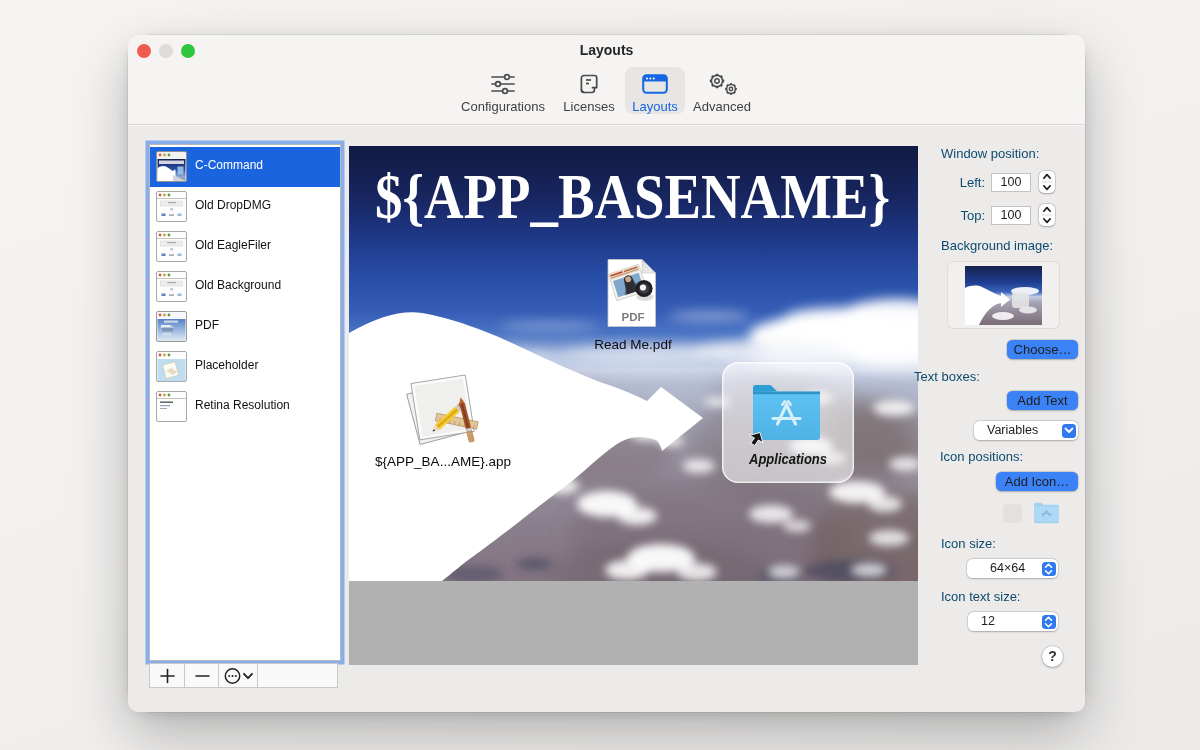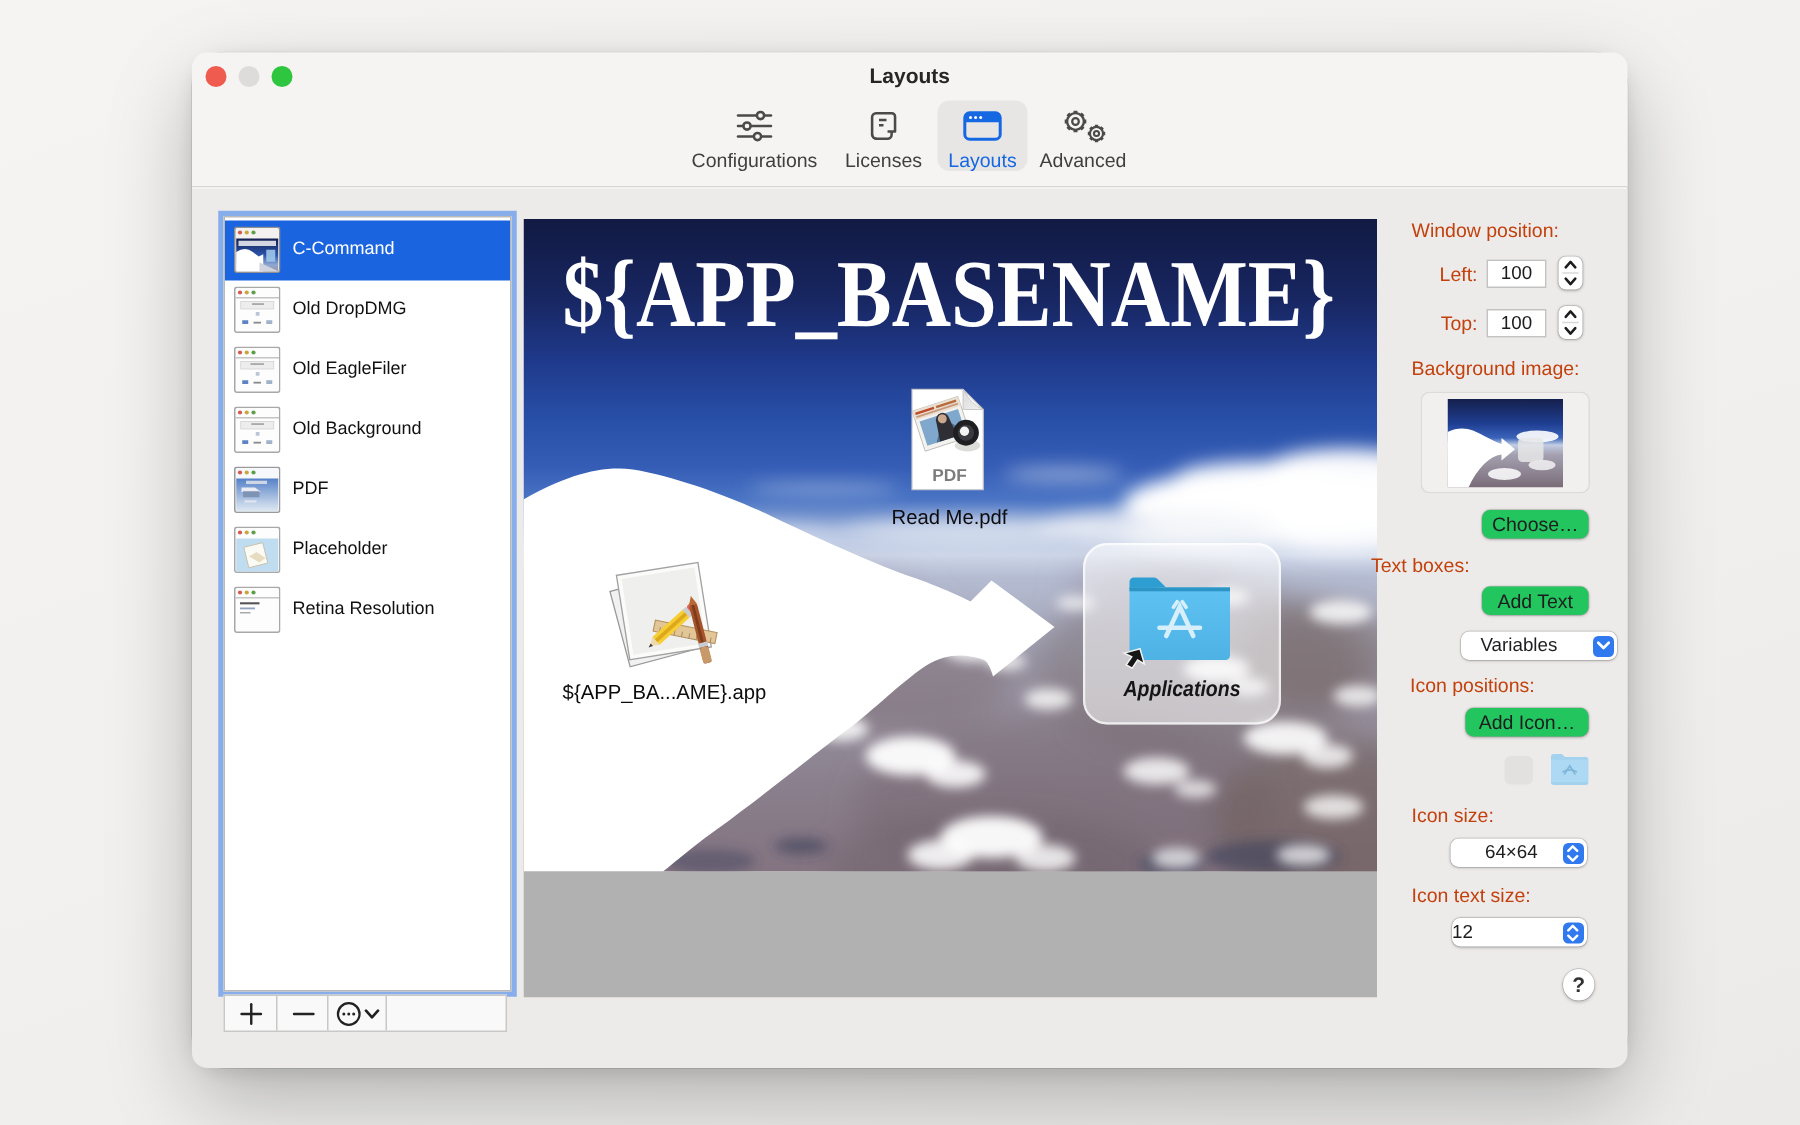--- a/index.html
+++ b/index.html
@@ -40,28 +40,28 @@
 
   
   .lbar { position:absolute; left:21px; top:628px; width:189px; height:25px;
     background:#f9f9f9; border:1px solid #c9c8c7; }
   .lbar .cell { position:absolute; top:0; height:100%; border-right:1px solid #c9c8c7; }
 
   
   .preview { position:absolute; left:221px; top:111px; width:618px; height:519px; }
 
   
-  .rp { position:absolute; font-size:13px; color:#c2410c; }
+  .rp { position:absolute; font-size:13px; color:#0c4a6e; }
   .field { position:absolute; width:40px; height:19px; background:#fff;
     border:1px solid #c3c2c1; text-align:center; font-size:12.5px; color:#1d1d1f; line-height:17px; }
   .stepper { position:absolute; width:16px; height:22px; background:#fff; border-radius:5px;
     box-shadow:0 0 0 0.5px rgba(0,0,0,0.15), 0 0.5px 2px rgba(0,0,0,0.25); }
-  .btn { position:absolute; background:#22c55e; border-radius:5.5px; text-align:center;
+  .btn { position:absolute; background:#3b82f6; border-radius:5.5px; text-align:center;
     font-size:13px; color:#1d1d1f;
-    box-shadow:0 0 0 0.5px rgba(0,0,0,0.16), 0 0.5px 2px rgba(0,0,0,0.22); }
+    box-shadow:0 0 0 0.5px rgba(0,0,0,0.16), 0 0.5px 2px rgba(0,0,0,0.22);margin-left:19px; }
   .popbtn { position:absolute; background:#fff; border-radius:5.5px; font-size:12.5px; color:#1d1d1f;
     box-shadow:0 0 0 0.5px rgba(0,0,0,0.16), 0 0.5px 2px rgba(0,0,0,0.22); }
   .popbadge { position:absolute; right:2.5px; top:2.5px; bottom:2.5px; width:13.5px;
     background:#3079ee; border-radius:3.5px; display:flex; align-items:center; justify-content:center; }
   .well { position:absolute; left:819px; top:226px; width:113px; height:68px;
     background:#f2f0ef; border-radius:6px; box-shadow:inset 0 0 0 1px #dddbda; }
   .help { position:absolute; left:914px; top:611px; width:21px; height:21px; border-radius:50%;
     background:#fff; box-shadow:0 0 0 0.5px rgba(0,0,0,0.18), 0 1px 2.5px rgba(0,0,0,0.25);
     text-align:center; font-size:14px; font-weight:bold; color:#333; line-height:21px; }
 </style>
@@ -531,21 +531,21 @@
     </div>
     <div class="rp" style="left:813px;top:501px;">Icon size:</div>
     <div class="popbtn" style="left:839px;top:524px;width:91px;height:19px;line-height:19px;padding-left:23px;">64×64
       <span class="popbadge">
           <svg width="9" height="12" viewBox="0 0 9 12">
             <path d="M1.5 4.2 L4.5 1.2 L7.5 4.2 M1.5 7.8 L4.5 10.8 L7.5 7.8" fill="none" stroke="#fff" stroke-width="1.6" stroke-linecap="round" stroke-linejoin="round"></path>
           </svg>
         </span>
     </div>
     <div class="rp" style="left:813px;top:554px;">Icon text size:</div>
-    <div class="popbtn" style="left:840px;top:577px;width:90px;height:19px;line-height:19px;">12
+    <div class="popbtn" style="left:840px;top:577px;width:90px;height:19px;line-height:19px;padding-left:13px;">12
       <span class="popbadge">
           <svg width="9" height="12" viewBox="0 0 9 12">
             <path d="M1.5 4.2 L4.5 1.2 L7.5 4.2 M1.5 7.8 L4.5 10.8 L7.5 7.8" fill="none" stroke="#fff" stroke-width="1.6" stroke-linecap="round" stroke-linejoin="round"></path>
           </svg>
         </span>
     </div>
     <div class="help">?</div>
   </div>
 </div>
 

